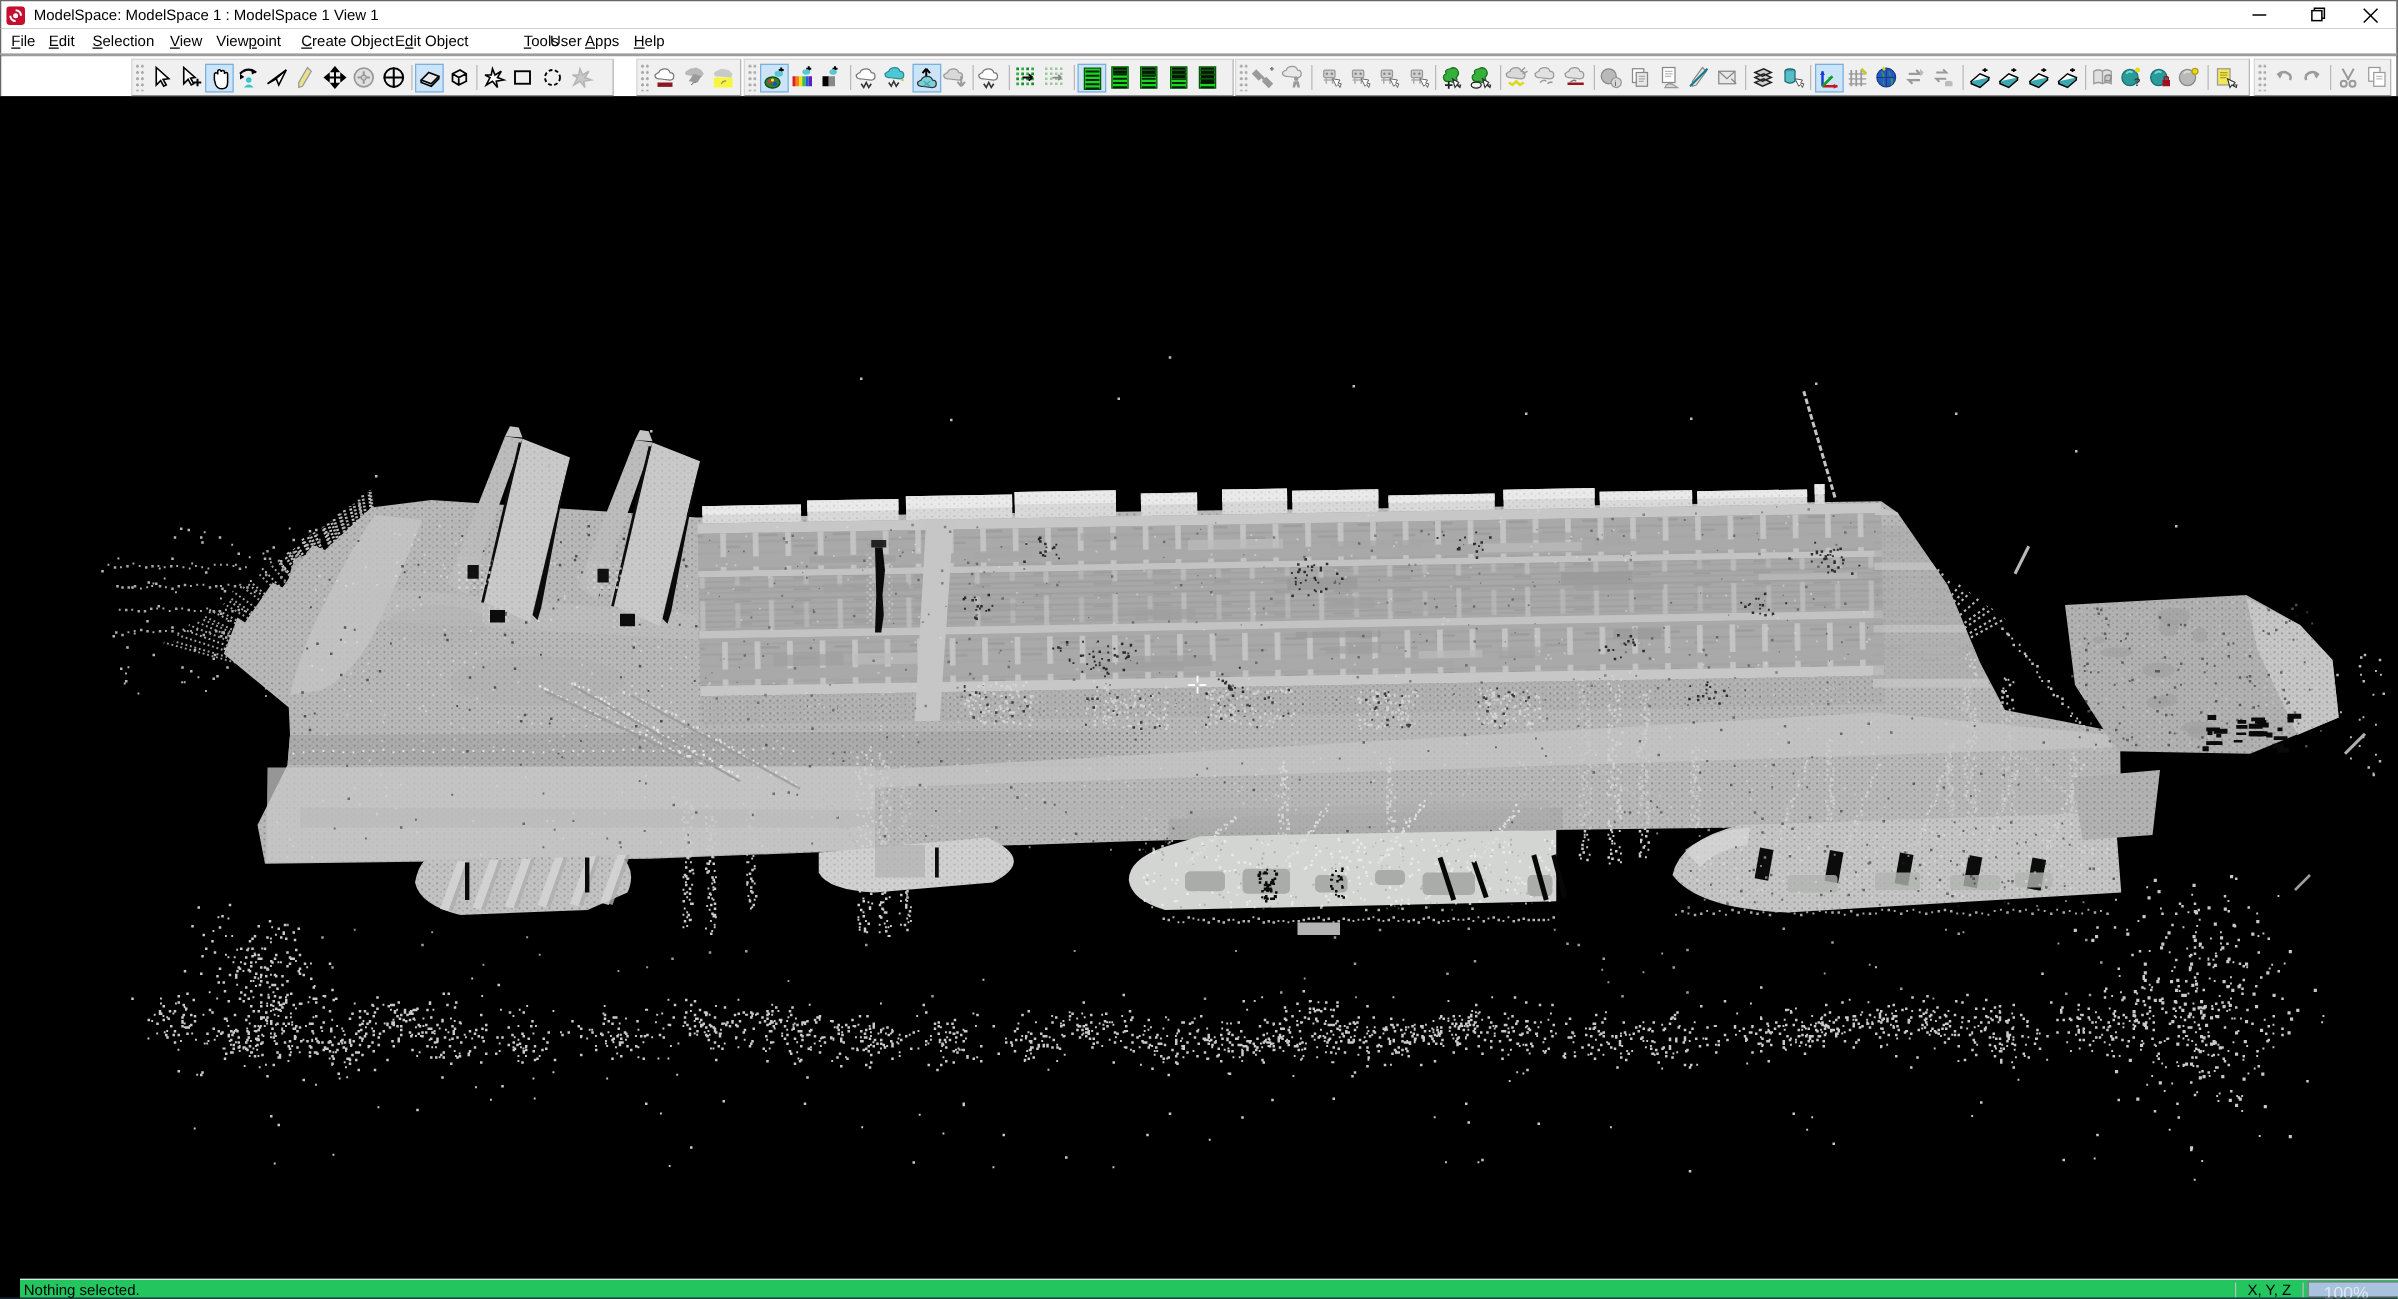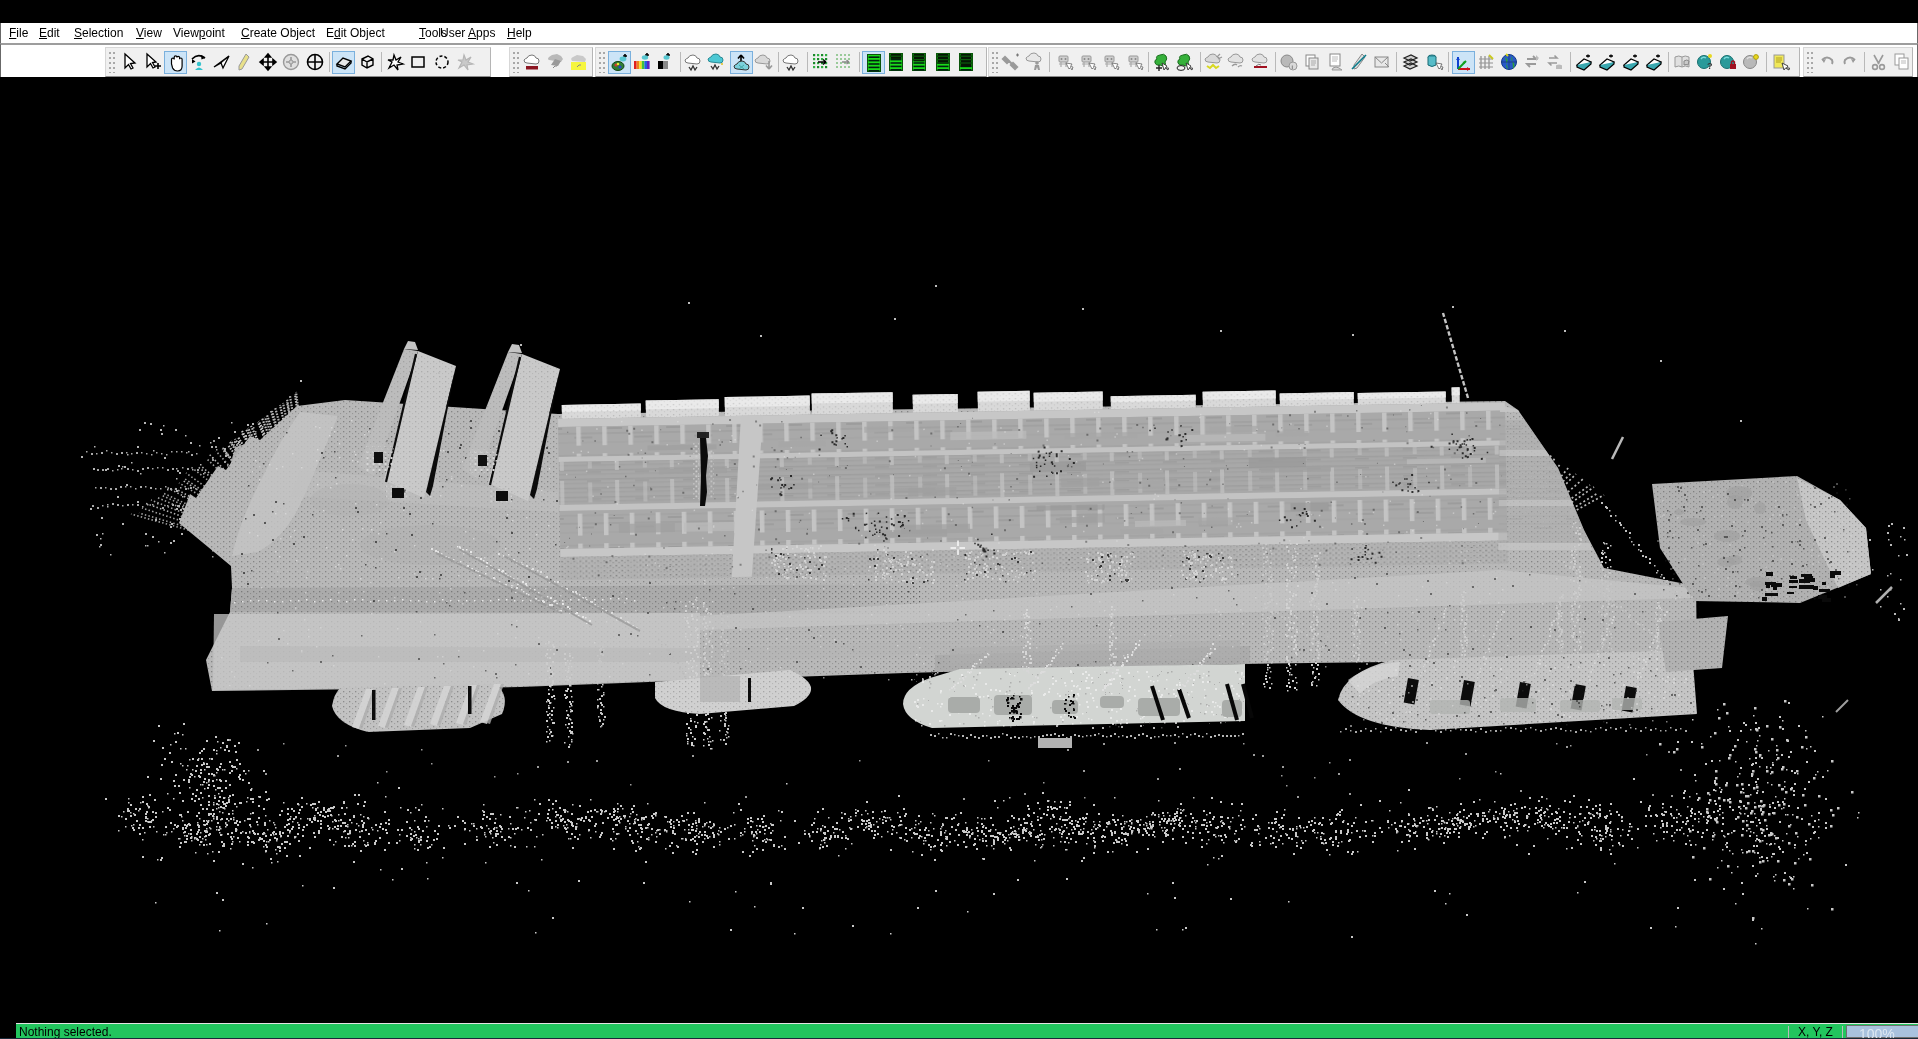--- a/index.html
+++ b/index.html
@@ -32,28 +32,47 @@
 .ssep { position:absolute; top:2px; width:1px; height:12px; background:#bbb; }
 #xyz { position:absolute; left:1782px; top:1px; }
 #prog { position:absolute; left:1830px; top:1px; width:85px; height:13px; background:#a9c2de;
   border:1px solid #707070; }
 #prog span { position:absolute; left:12px; top:0px; font-size:14px; color:#dde8f2; }
 #botline { position:absolute; left:0; top:1038px; width:100%; height:1px; background:#1a2a3a; }
 </style>
 </head>
 <body>
 <div id="win">
+<div id="titlebar">
+ <svg id="appicon" viewBox="0 0 15 15">
+        <rect x="0" y="0" width="15" height="15" rx="3" fill="#c40f2e"></rect>
+        <circle cx="7.5" cy="7.5" r="2" fill="#fff"></circle>
+        <path d="M7.5 3.2 A4.3 4.3 0 0 1 11.8 7.5" stroke="#fff" stroke-width="1.6" fill="none"></path>
+        <path d="M7.5 11.8 A4.3 4.3 0 0 1 3.2 7.5" stroke="#fff" stroke-width="1.6" fill="none"></path>
+      </svg>
+ <div id="title">ModelSpace: ModelSpace 1 : ModelSpace 1 View 1</div>
+ <svg class="winbtn" style="left:1784px" width="45" height="22">
+        <path d="M17 11h11" stroke="#000" stroke-width="1.2"></path>
+      </svg>
+ <svg class="winbtn" style="left:1829px" width="45" height="22">
+        <rect x="19.5" y="7.5" width="8" height="8" fill="none" stroke="#000" stroke-width="1.2"></rect>
+        <path d="M21.5 7.5v-2h8v8h-2" fill="none" stroke="#000" stroke-width="1.2"></path>
+      </svg>
+ <svg class="winbtn" style="left:1873px" width="45" height="22">
+        <path d="M17 6l11 11M28 6L17 17" stroke="#000" stroke-width="1.2"></path>
+      </svg>
+</div>
 <div id="menubar">
  <span class="mi" style="left:8px"><u>F</u>ile</span>
  <span class="mi" style="left:38px"><u>E</u>dit</span>
  <span class="mi" style="left:73px"><u>S</u>election</span>
  <span class="mi" style="left:135px"><u>V</u>iew</span>
  <span class="mi" style="left:172px">View<u>p</u>oint</span>
  <span class="mi" style="left:240px"><u>C</u>reate Object</span>
- <span class="mi" style="left:325px">E<u>d</u>it Object</span>
+ <span class="mi" style="left:315px">E<u>d</u>it Object</span>
  <span class="mi" style="left:418px"><u>T</u>ools</span>
  <span class="mi" style="left:439px">User <u>A</u>pps</span>
  <span class="mi" style="left:506px"><u>H</u>elp</span>
 </div>
 <div id="tbband">
 <div class="tbchunk" style="left:104px;width:386px">
         <div class="tbhandle"></div>
         <div class="tbicon" style="left:12px">
           <svg width="22" height="22" viewBox="0 0 22 22">
             <path d="M7 3 L7 17 L10.5 13.5 L13 18 L15 17 L12.5 12.5 L17 12 Z" fill="#fff" stroke="#000" stroke-width="1.3"></path>

